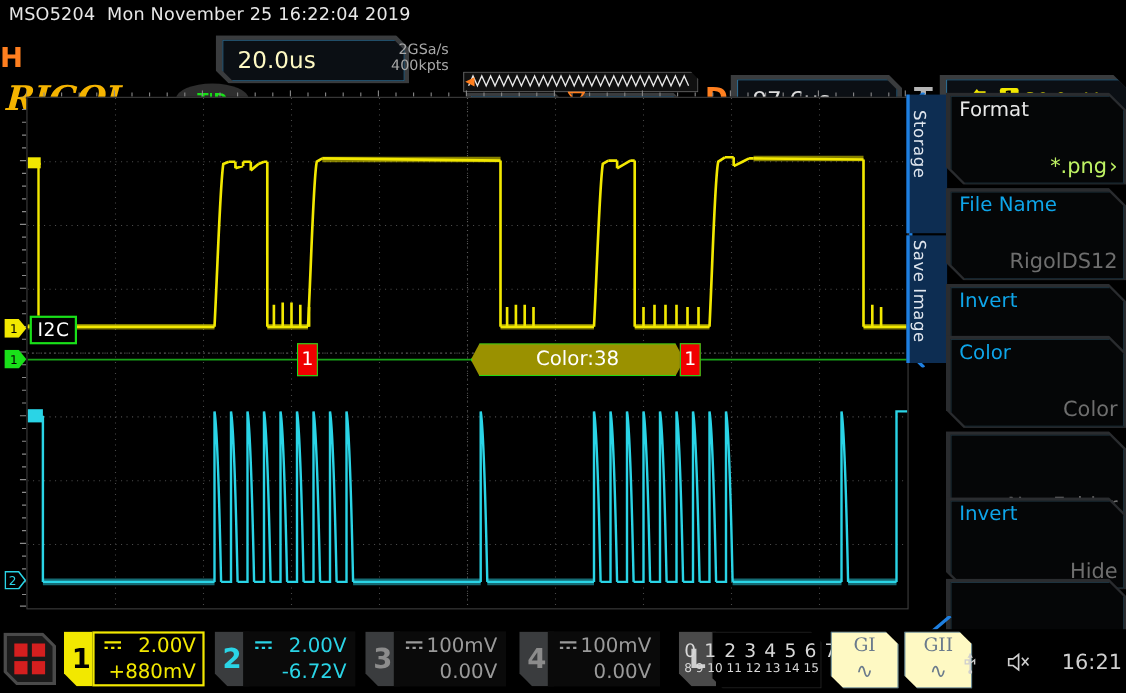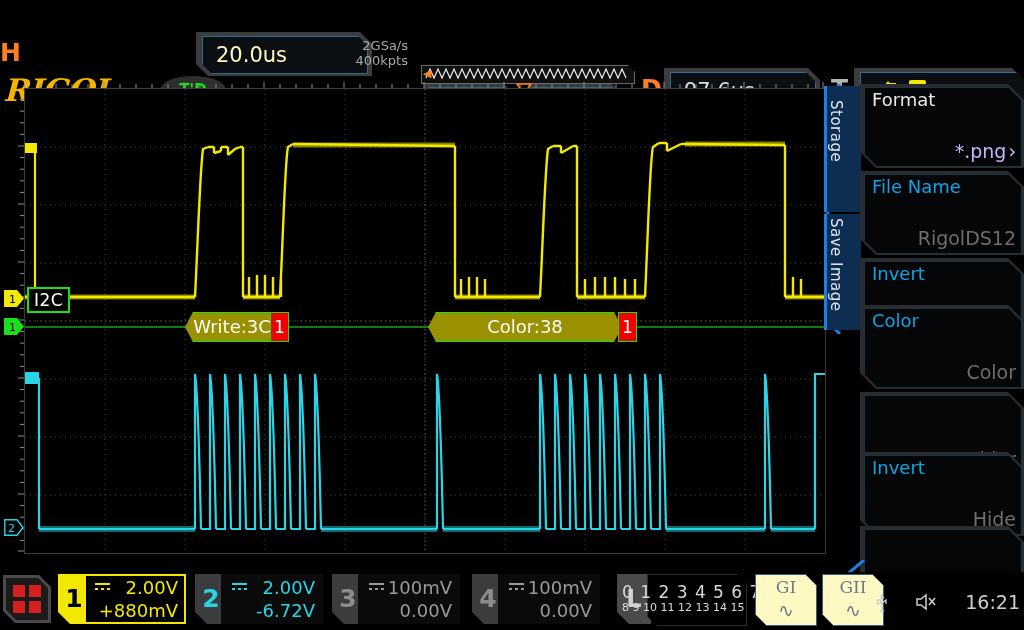--- a/index.html
+++ b/index.html
@@ -78,21 +78,21 @@
   
   .menu{position:absolute;left:860px;top:84px;width:164px;}
   .mitem{position:absolute;left:0;width:164px;height:84px;}
   .mitem-shell{position:absolute;left:0;top:0;width:164px;height:84px;background:#2a2c2f;
     clip-path:polygon(0 0, calc(100% - 16px) 0, 100% 16px, 100% 100%, 16px 100%, 0 calc(100% - 16px));}
   .mitem-in{position:absolute;left:4px;top:3px;width:156px;height:78px;background:#050607;border:1px solid #1d333f;
     clip-path:polygon(0 0, calc(100% - 14px) 0, 100% 14px, 100% 100%, 14px 100%, 0 calc(100% - 14px));}
   .mtitle{position:absolute;left:12px;top:5px;font-size:18px;}
   .mval{position:absolute;right:8px;bottom:6px;font-size:19px;}
   .mitem.active .mtitle{color:#e8e8e8;}
-  .mitem.active .mval{color:#c4b5fd;}
+  .mitem.active .mval{color:#bef264;}
   .mitem .mtitle{color:#0ea5e9;}
   .mitem .mval{color:#6e6e6e;}
   .chev{display:inline-block;margin-left:2px;}
 
   
   .bottom{position:absolute;left:0;top:572px;width:1024px;height:58px;background:#000;}
   .gridicon-shell{position:absolute;left:3px;top:3px;width:48px;height:48px;background:#4a4a4a;
     clip-path:polygon(0 0, calc(100% - 12px) 0, 100% 12px, 100% 100%, 12px 100%, 0 calc(100% - 12px));}
   .gridicon-in{position:absolute;left:3px;top:3px;width:42px;height:42px;background:#1a1a1a;
     clip-path:polygon(0 0, calc(100% - 10px) 0, 100% 10px, 100% 100%, 10px 100%, 0 calc(100% - 10px));}
@@ -120,20 +120,23 @@
 
   .traybar{position:absolute;right:4px;top:14px;height:32px;color:#cfcfcf;font-size:19px;display:flex;align-items:center;gap:26px;text-align:right;}
   .traybar svg{display:block;}
   .bluetrace{position:absolute;left:824px;top:560px;width:200px;height:46px;pointer-events:none;}
 </style>
 </head>
 <body>
 
 <div id="app">
 
+  <div class="titlebar">
+    <span class="model">MSO5204</span>&nbsp;&nbsp;<span>Mon November 25 16:22:04 2019</span>
+  </div>
 
   <div class="header">
     <div class="rigol">RIGOL</div>
 
     <div class="td-pill">
       <span>T'D</span>
     </div>
 
     <div class="hlabel">H</div>
     <div class="panel-shell h-shell"></div>
@@ -411,21 +414,20 @@
   </svg>
   <svg class="chtag" style="left:4px;top:318px;" viewBox="0 0 20 17">
     <path d="M0 0 H13 L20 8.5 L13 17 H0 Z" fill="#19e019"></path>
     <text x="5" y="13" font-size="11" font-family="DejaVu Sans, sans-serif" fill="#000">1</text>
   </svg>
   <svg class="chtag" style="left:4px;top:519px;" viewBox="0 0 20 17">
     <path d="M0.8 0.8 H13 L19 8.5 L13 16.2 H0.8 Z" fill="#000" stroke="#2ad4e6" stroke-width="1.4"></path>
     <text x="4" y="13" font-size="11" font-family="DejaVu Sans, sans-serif" fill="#2ad4e6">2</text>
   </svg>
 
-  <div class="decode" style="left:185px;top:312px;width:92px;">Write:3C</div>
   <div class="decode-ack" style="left:270px;top:312px;">1</div>
   <div class="decode" style="left:428px;top:312px;width:192px;">Color:38</div>
   <div class="decode-ack" style="left:618px;top:312px;">1</div>
 
   <svg class="sidebluenotch" viewBox="0 0 40 250">
     <path d="M16 0 L4 12 L4 238 L16 250" fill="none" stroke="#1e7fe0" stroke-width="3"></path>
   </svg>
   <div class="sidetabs">
     <div class="sidetab t1">
       <span style="margin-top:14px;">Storage</span>

